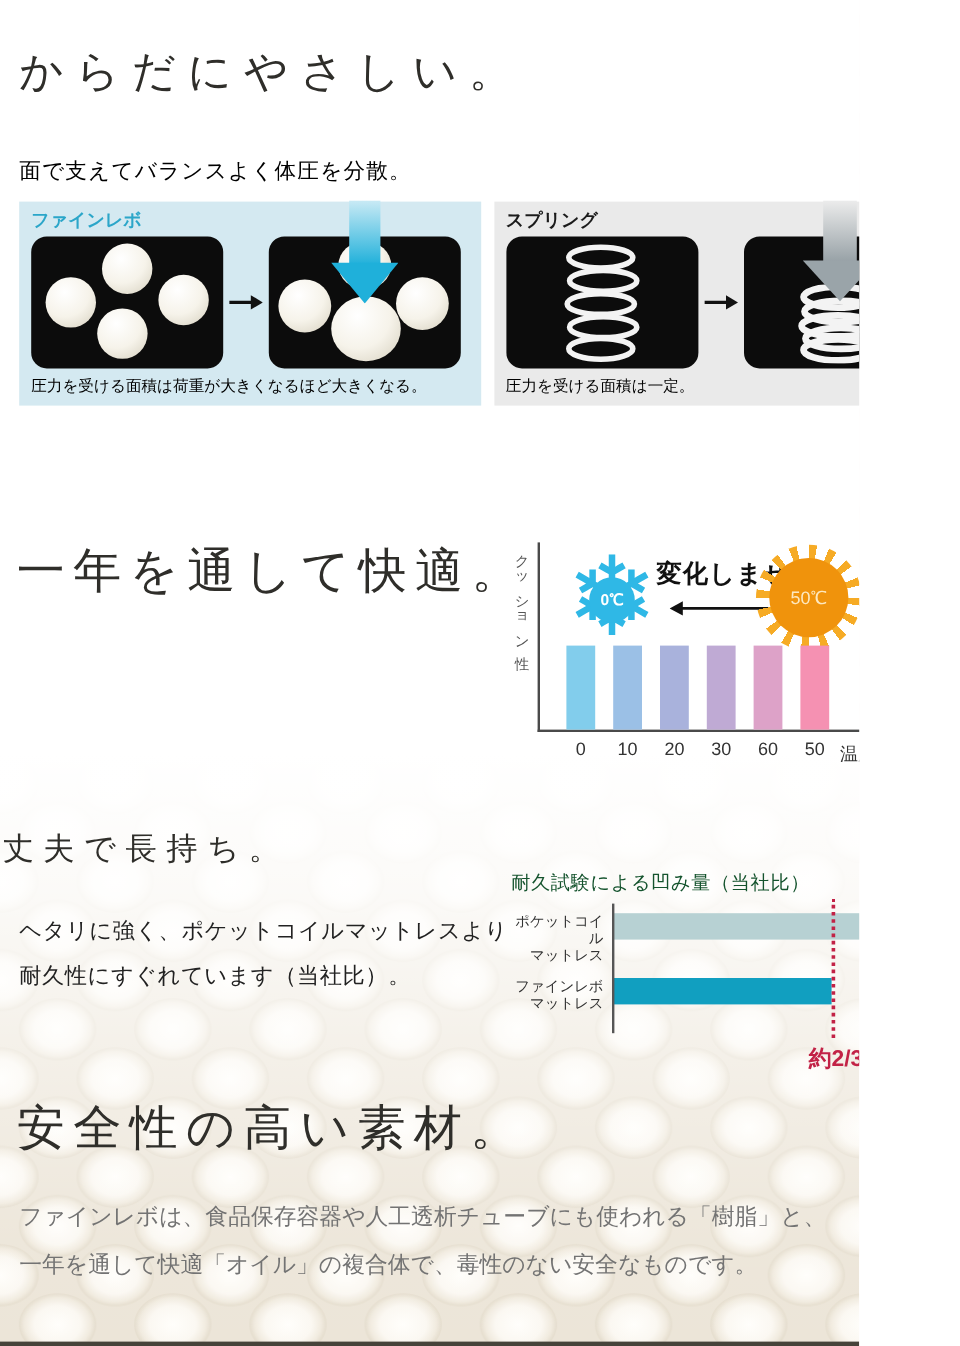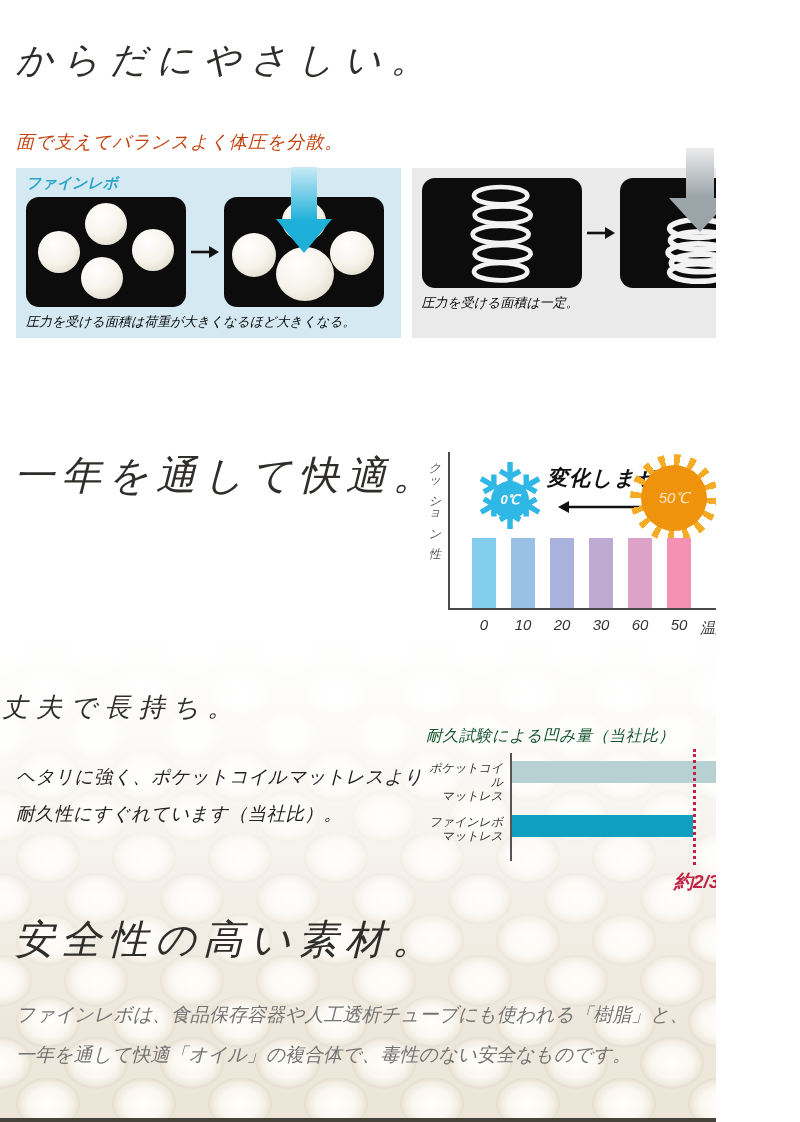--- a/index.html
+++ b/index.html
@@ -1,36 +1,36 @@
 <!DOCTYPE html>
 <html lang="ja"><head>
 <meta charset="utf-8">
 <style>
   html,body{margin:0;padding:0;background:#fff;}
   .page{position:relative;width:716px;height:1122px;background:#fff;overflow:hidden;
-        font-family:"Liberation Sans",sans-serif;color:#222;font-style:italic;}
+        font-family:"Liberation Sans",sans-serif;color:#222;}
 
   
   .texture{position:absolute;inset:0;z-index:0;background-color:#ece5d8;
     background-image:
       radial-gradient(ellipse 46px 37px at 50% 46%, #fffefb 0%, #fbf8f2 42%, #f1ebdf 60%, rgba(224,216,199,0.55) 69%, rgba(224,216,199,0) 71%),
       radial-gradient(ellipse 46px 37px at 50% 46%, #fffefb 0%, #fbf8f2 42%, #f1ebdf 60%, rgba(224,216,199,0.55) 69%, rgba(224,216,199,0) 71%);
     background-size:96px 82px;
     background-position:0 0,48px 41px;}
   .texture::after{content:"";position:absolute;inset:0;
     background:linear-gradient(to bottom,#fff 0%,#fff 56%,rgba(255,255,255,0.82) 66%,rgba(255,255,255,0.38) 80%,rgba(255,255,255,0.08) 92%,rgba(255,255,255,0) 100%);}
   .bottom-strip{position:absolute;left:0;right:0;bottom:0;height:4px;background:#46433a;z-index:3;}
 
   .layer{position:absolute;inset:0;z-index:2;}
 
   
   .h-serif{font-family:"DejaVu Serif",serif;font-weight:500;color:#2f2e2a;margin:0;}
   .hero-title{position:absolute;left:16px;top:36px;font-size:36px;letter-spacing:10px;}
   .hero-sub{position:absolute;left:16px;top:112px;font-size:18px;letter-spacing:1px;
-            font-family:"DejaVu Serif",serif;color:#c2410c;}
+            font-family:"DejaVu Serif",serif;color:#000000;}
   .s2-title{position:absolute;left:14px;top:448px;font-size:40px;letter-spacing:7px;}
   .s2-body{position:absolute;left:16px;top:524px;font-size:18.5px;line-height:37px;
            font-family:"DejaVu Serif",serif;color:#222;letter-spacing:1px;}
   .s3-title{position:absolute;left:2px;top:690px;font-size:26px;letter-spacing:8px;}
   .s3-body{position:absolute;left:16px;top:758px;font-size:18.5px;line-height:37px;
            font-family:"DejaVu Serif",serif;color:#222;letter-spacing:0.5px;}
   .s4-title{position:absolute;left:14px;top:912px;font-size:40px;letter-spacing:7px;}
   .s4-body{position:absolute;left:16px;top:994px;font-size:19px;line-height:40px;
            font-family:"DejaVu Serif",serif;color:#737373;letter-spacing:0px;}
 
@@ -136,20 +136,21 @@
                 <rect x="15" y="0" width="26" height="54" fill="url(#cyanG)"></rect>
                 <polygon points="0,52 56,52 28,86" fill="#1fb0da"></polygon>
               </svg>
             </span>
           </div>
         </div>
         <div class="panel-caption">圧力を受ける面積は荷重が大きくなるほど大きくなる。</div>
       </div>
 
       <div class="panel panel-spring">
+        <div class="panel-title">スプリング</div>
         <div class="boxes">
           <div class="imgbox">
             <svg class="spring-svg" width="110" height="100" viewBox="0 0 130 150">
               <g fill="none" stroke="#f3f3f3" stroke-width="7">
                 <ellipse cx="63" cy="19" rx="40" ry="13"></ellipse>
                 <ellipse cx="66" cy="48" rx="42" ry="13"></ellipse>
                 <ellipse cx="63" cy="77" rx="42" ry="13"></ellipse>
                 <ellipse cx="66" cy="106" rx="42" ry="13"></ellipse>
                 <ellipse cx="63" cy="133" rx="40" ry="13"></ellipse>
               </g>

